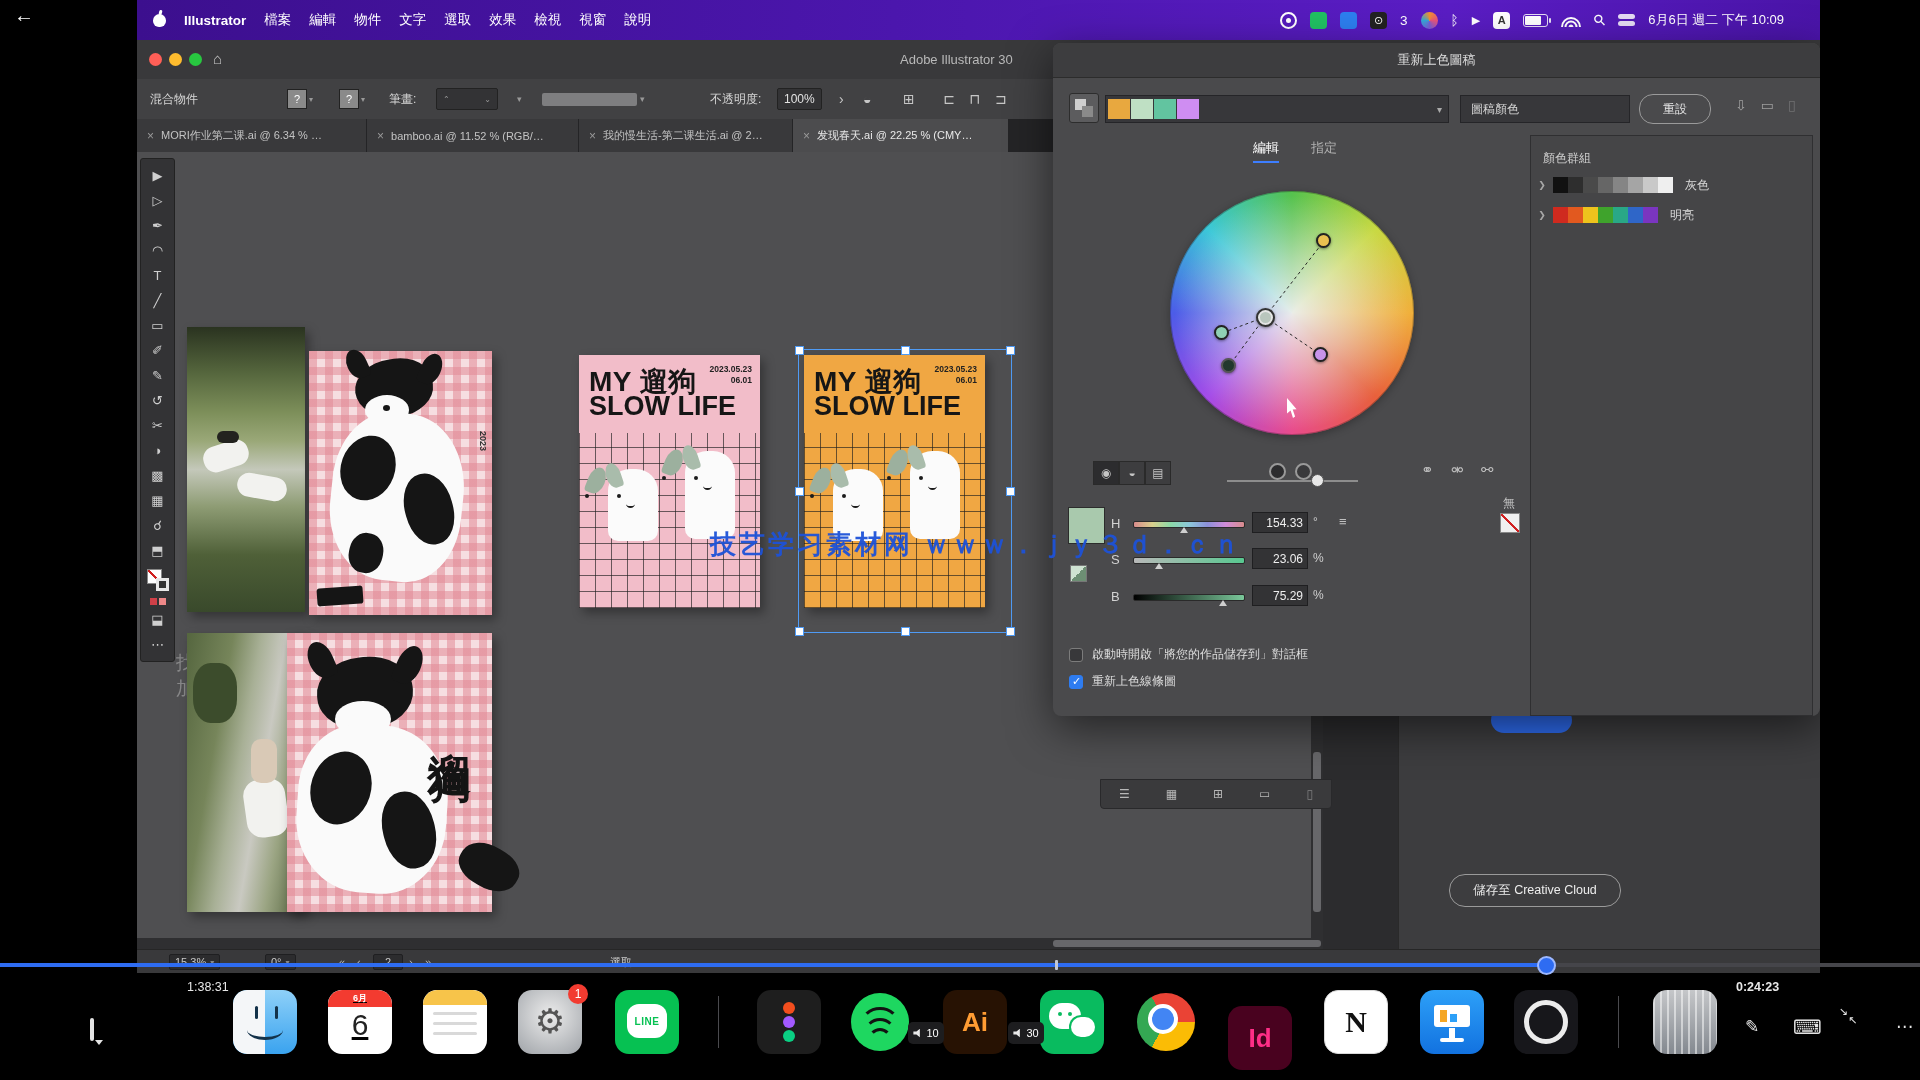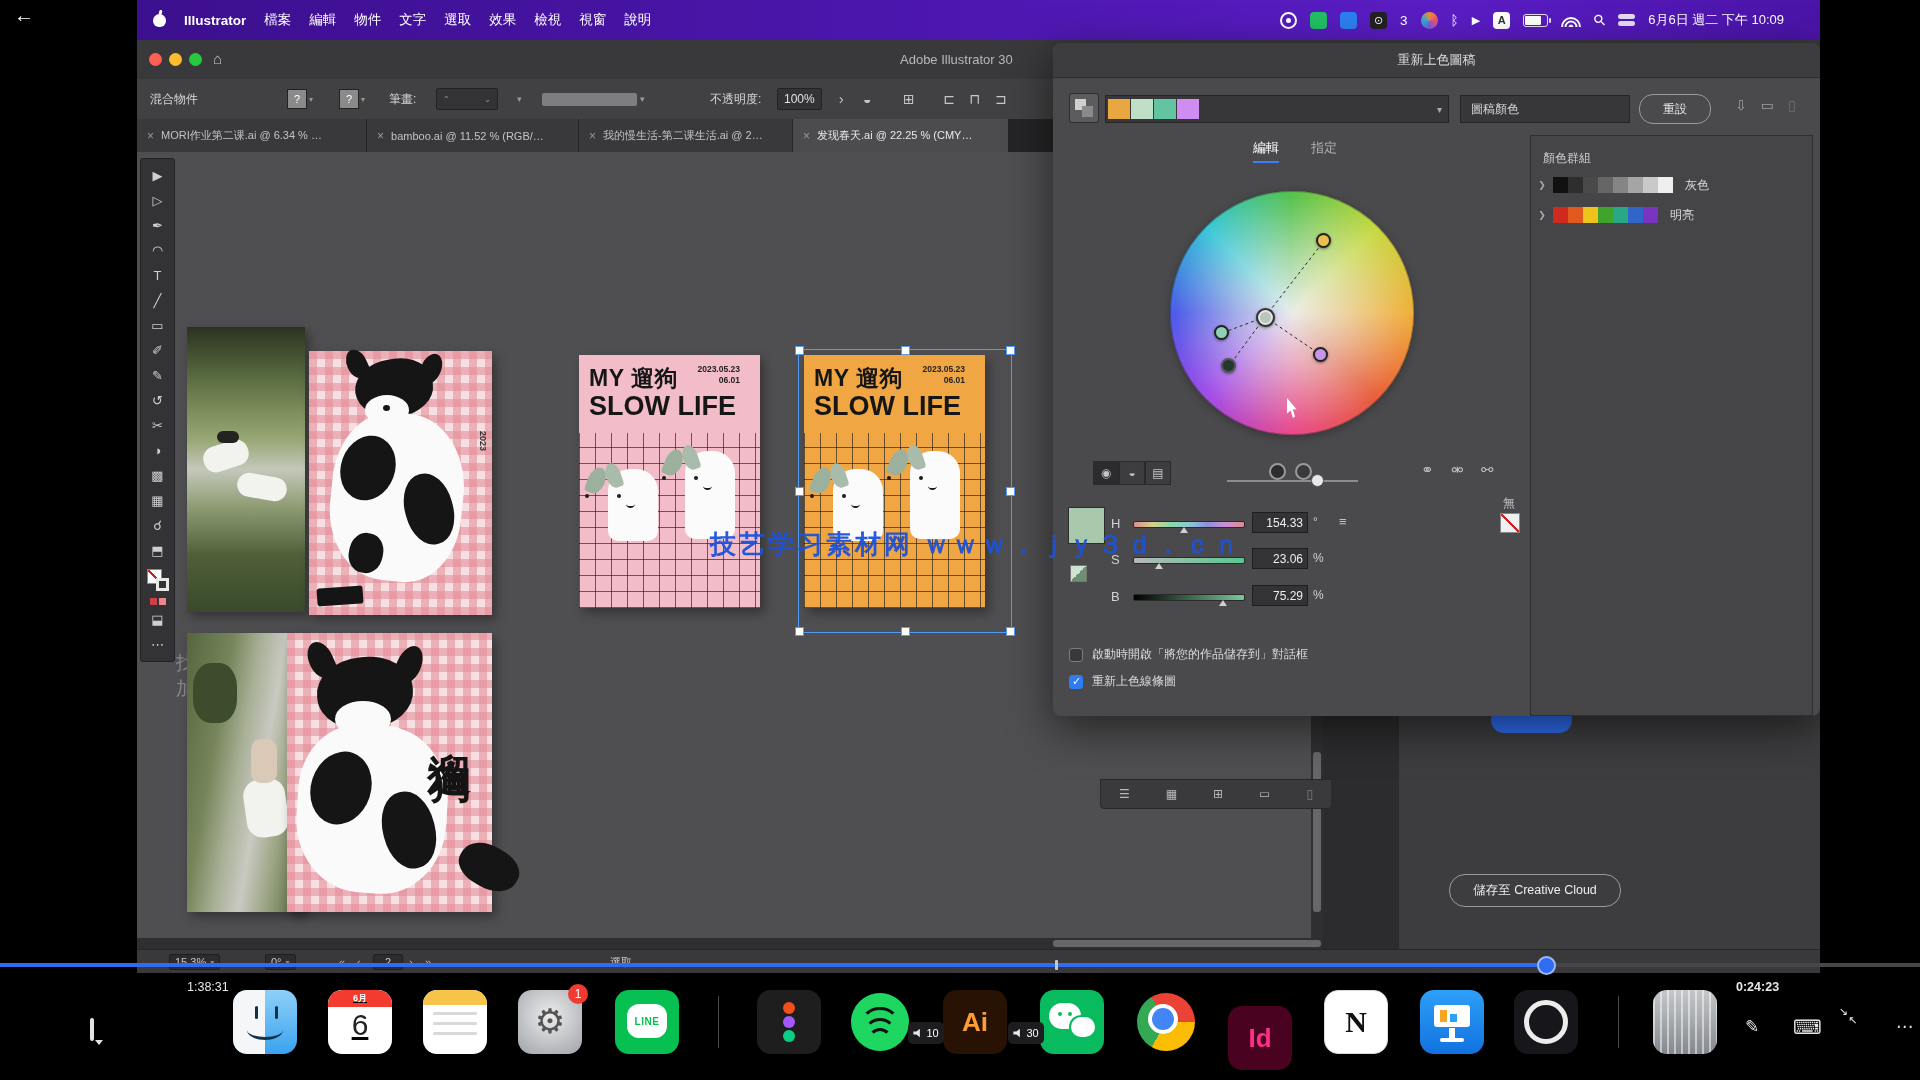--- a/index.html
+++ b/index.html
@@ -89,23 +89,23 @@
   .blob{position:absolute;background:#151515;}
   .wblob{position:absolute;background:#fafafa;}
   .vtext{writing-mode:vertical-rl;font-weight:900;color:#141414;}
 
   
   .posterC{position:absolute;left:442px;top:203px;width:181px;height:253px;background:#f2bdc9;z-index:3;}
   .posterD{position:absolute;left:667px;top:203px;width:181px;height:253px;background:#f0a743;z-index:3;}
   .pgrid{position:absolute;left:0;right:0;top:78px;bottom:0;
     background-image:repeating-linear-gradient(0deg,rgba(30,30,30,.65) 0 1px,transparent 1px 16px),
     repeating-linear-gradient(90deg,rgba(30,30,30,.65) 0 1px,transparent 1px 16px);}
-  .ptitle1{position:absolute;left:10px;top:8px;font-size:23px;font-weight:800;color:#161616;letter-spacing:.5px;}
+  .ptitle1{position:absolute;left:10px;top:8px;font-size:28px;font-weight:800;color:#161616;letter-spacing:.5px;}
   .ptitle2{position:absolute;left:10px;top:36px;font-size:27px;font-weight:800;color:#161616;}
-  .pdate{position:absolute;right:20px;top:9px;font-size:8.5px;font-weight:700;color:#222;text-align:right;line-height:1.35;}
+  .pdate{position:absolute;right:8px;top:9px;font-size:8.5px;font-weight:700;color:#222;text-align:right;line-height:1.35;}
   .dogp{position:absolute;width:60px;}
   .dh{position:relative;width:56px;height:44px;background:#a9bcab;border-radius:46% 50% 48% 48%;}
   .dh::before{content:"";position:absolute;top:-12px;left:3px;width:15px;height:25px;background:#a9bcab;border-radius:60% 60% 20% 60%;transform:rotate(-18deg);}
   .dh::after{content:"";position:absolute;top:-8px;right:-2px;width:17px;height:27px;background:#9cb09e;border-radius:60% 60% 60% 20%;transform:rotate(22deg);}
   .dh .e{position:absolute;width:4px;height:4px;background:#1c1c1c;border-radius:50%;top:19px;}
   .dh .el{left:14px;}.dh .er{right:14px;}
   .dh .m{position:absolute;width:9px;height:6px;border-bottom:2px solid #1c1c1c;border-radius:50%;left:23px;top:25px;}
   .db{width:50px;height:72px;background:#fbfbfb;border-radius:22px 22px 10px 10px;margin:-6px auto 0;}
   .dogB2 .db{height:88px;}
 

